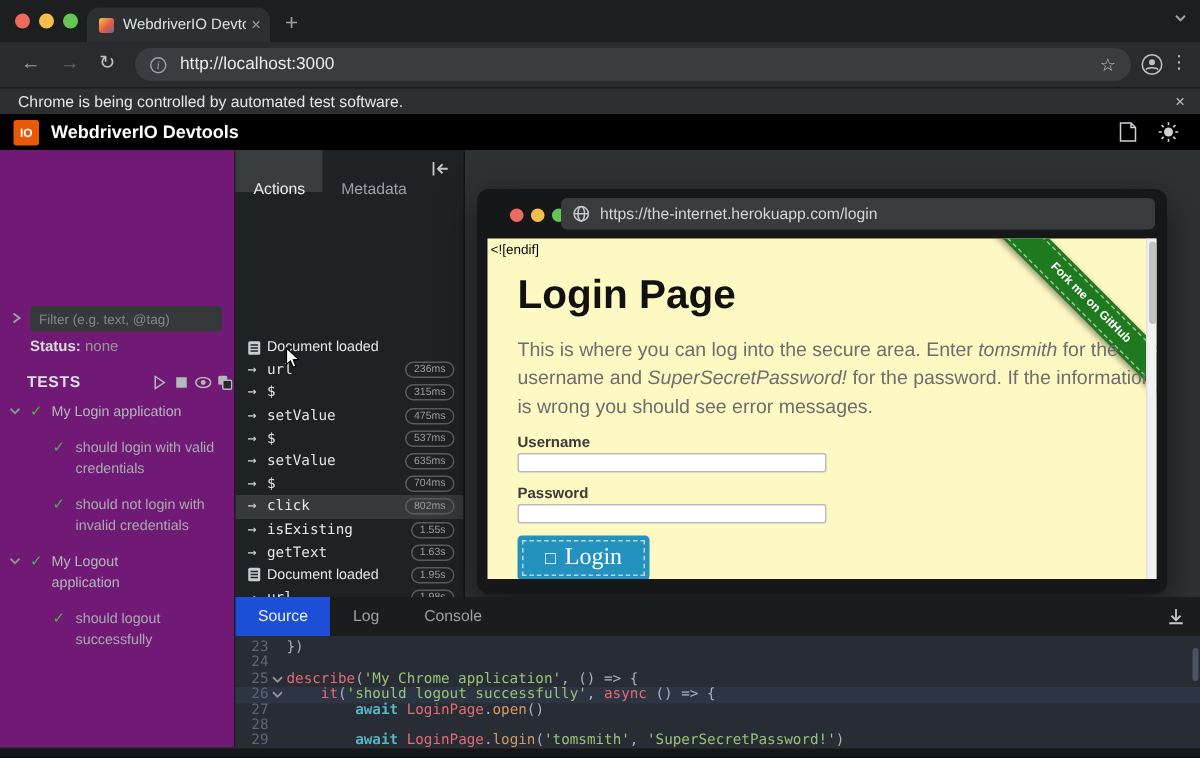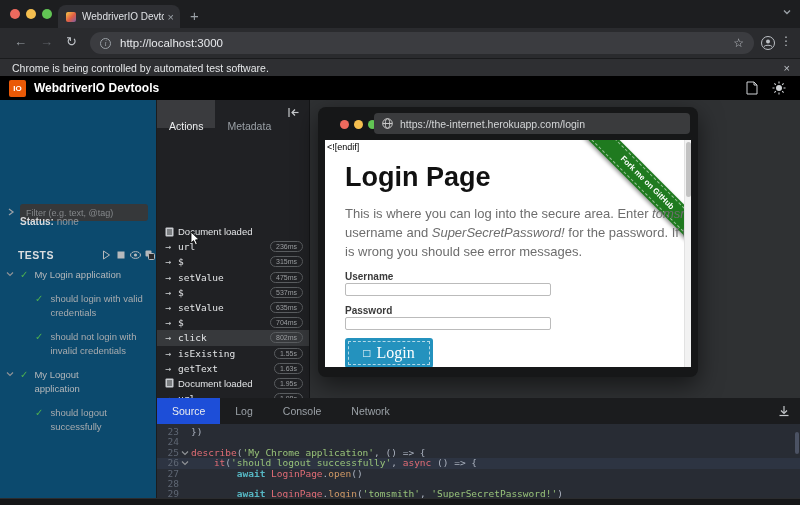--- a/index.html
+++ b/index.html
@@ -41,27 +41,27 @@
 
   
   .appheader{ position:absolute; left:0; top:76px; width:800px; height:24px; background:#000;
               display:flex; align-items:center; }
   .applogo{ width:17px; height:17px; background:#ea5906; border-radius:2px; margin-left:9px;
             color:#fff; font-weight:bold; font-size:8px; display:flex; align-items:center; justify-content:center; }
   .apptitle{ color:#fff; font-weight:bold; font-size:12px; margin-left:8px; flex:1; }
   .hdric{ margin-right:14px; display:flex; align-items:center; }
 
   
-  .sidebar{ position:absolute; left:0; top:100px; width:157px; height:398px; background:#0c4a6e;
+  .sidebar{ position:absolute; left:0; top:100px; width:157px; height:398px; background:#701a75;
             border-right:1px solid #1b1c1e; }
   .sb-chev{ position:absolute; left:7px; top:107px; color:#9aa0a6; }
   .filter{ position:absolute; left:20px; top:104px; width:128px; height:17px; background:#36383a;
            border:none; border-radius:3px; color:#c6c8ca; font-size:9px; padding:0 6px; outline:none; }
   .filter::placeholder{ color:#84878a; }
-  .statusrow{ position:absolute; left:20px; top:116px; font-size:10px; color:#94989c; }
+  .statusrow{ position:absolute; left:20px; top:126px; font-size:10px; color:#94989c; }
   .statusrow b{ color:#d9dadc; }
   .testsrow{ position:absolute; left:0; top:148px; width:157px; height:16px; }
   .testslbl{ position:absolute; left:18px; top:1px; color:#dcdee0; font-size:10.5px; font-weight:bold; letter-spacing:.4px; }
   .ticon{ position:absolute; top:2px; }
   #tests-tree{ position:absolute; left:0; top:160px; right:0; }
   .suite{ display:flex; gap:6px; align-items:flex-start; padding-left:6px; margin:8px 0 8px;
           color:#b4b7ba; font-size:9.5px; }
   .slabel{ max-width:92px; line-height:14px; }
   .tchev{ margin-top:3px; }
   .tcheck{ color:#4caf50; font-size:10px; line-height:14px; }
@@ -82,29 +82,29 @@
   .aarrow{ color:#cfd2d5; font-size:10px; width:13px; flex:none;
            font-family:"DejaVu Sans Mono",monospace; }
   .adoc{ width:13px; flex:none; display:flex; align-items:center; }
   .albl{ color:#e4e6e8; font-size:9.5px; }
   .albl.mono{ font-family:"DejaVu Sans Mono",monospace; font-size:9.5px; }
   .abadge{ margin-left:auto; border:1px solid #595c5f; color:#9a9da0; font-size:7px;
            border-radius:8px; padding:1px 5px; line-height:7px; }
 
   
   .preview{ position:absolute; left:310px; top:100px; width:490px; height:298px; background:#2f3133; }
-  .mock{ position:absolute; left:8px; top:7px; width:380px; height:270px; background:#161718;
+  .mock{ position:absolute; left:8px; top:26px; width:460px; height:270px; background:#161718;
          border-radius:8px; box-shadow:0 8px 24px rgba(0,0,0,.55); }
   .mock-title{ position:absolute; left:0; top:0; right:0; height:33px; }
   .mtl{ position:absolute; top:13px; width:9px; height:9px; border-radius:50%; }
   .mtl.r{ left:22px; background:#ed6a5e; } .mtl.y{ left:36px; background:#f5bf4f; } .mtl.g{ left:50px; background:#62c554; }
   .mpill{ position:absolute; left:56px; right:8px; top:6px; height:21px; background:#3a3b3d;
           border-radius:4px; display:flex; align-items:center; padding:0 8px; }
   .mpill-url{ color:#d4d6d8; font-size:10.5px; margin-left:7px; }
-  .mpage{ position:absolute; left:7px; right:7px; top:33px; bottom:10px; background:#ffffff;
+  .mpage{ position:absolute; left:7px; right:7px; top:33px; bottom:10px; background:#fef9c3;
           overflow:hidden; }
   .mscroll{ position:absolute; right:0; top:0; bottom:0; width:7px; background:#f2f2f2; border-left:1px solid #e2e2e2; }
   .mthumb{ position:absolute; left:1px; top:2px; width:5px; height:55px; background:#c2c2c2; border-radius:3px; }
   .endif{ position:absolute; left:2px; top:2px; color:#000; font-size:9px; }
   .ribbon{ position:absolute; width:200px; height:22px; right:-56px; top:32px; transform:rotate(45deg);
            background:#1f7a1f; color:#fff; font-size:8px; font-weight:bold; text-align:center;
            line-height:22px; box-shadow:0 2px 4px rgba(0,0,0,.4); }
   .ribbon i{ display:block; position:absolute; left:0; right:0; height:0; border-top:1px dashed rgba(255,255,255,.55); }
   .ribbon i.t{ top:2px; } .ribbon i.b{ bottom:2px; }
   .lp-h1{ position:absolute; left:20px; top:22px; font-size:27px; font-weight:bold; color:#111; }
@@ -402,21 +402,20 @@
         </div>
       </div>
     </div>
   </div>
 
   <div class="bottom">
     <div class="btabbar">
       <span class="btab active">Source</span>
       <span class="btab">Log</span>
       <span class="btab">Console</span>
-      <span class="btab">Network</span>
       <span class="bdl">
         <svg width="12" height="12" viewBox="0 0 12 12">
             <g stroke="#c6c9cc" stroke-width="1.2" fill="none">
               <path d="M6 1v7"></path>
               <path d="M3 5.5 L6 8.5 L9 5.5"></path>
               <path d="M1.5 10.5h9"></path>
             </g>
           </svg>
       </span>
     </div>

